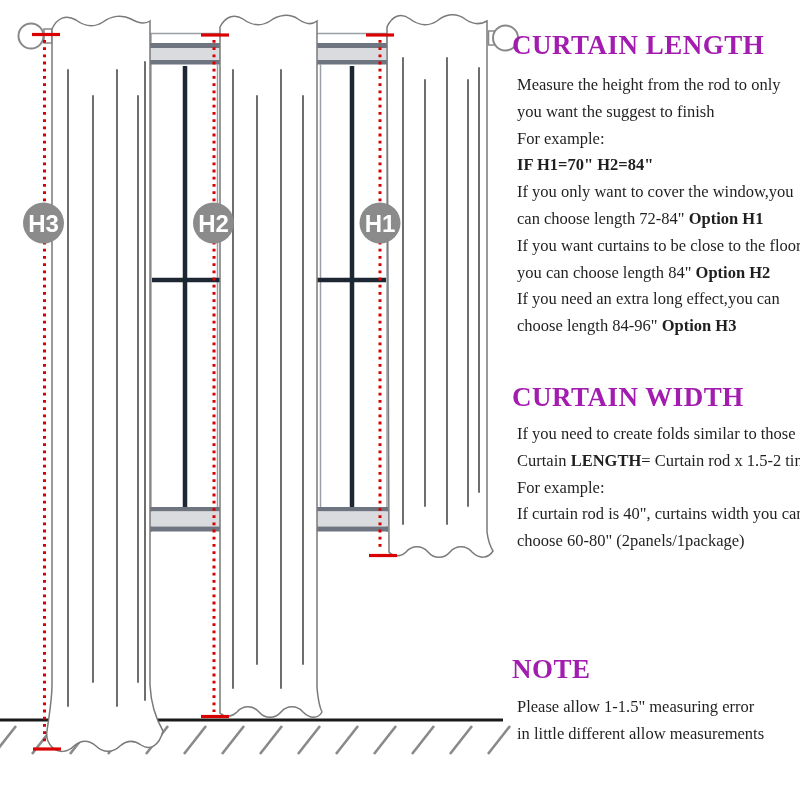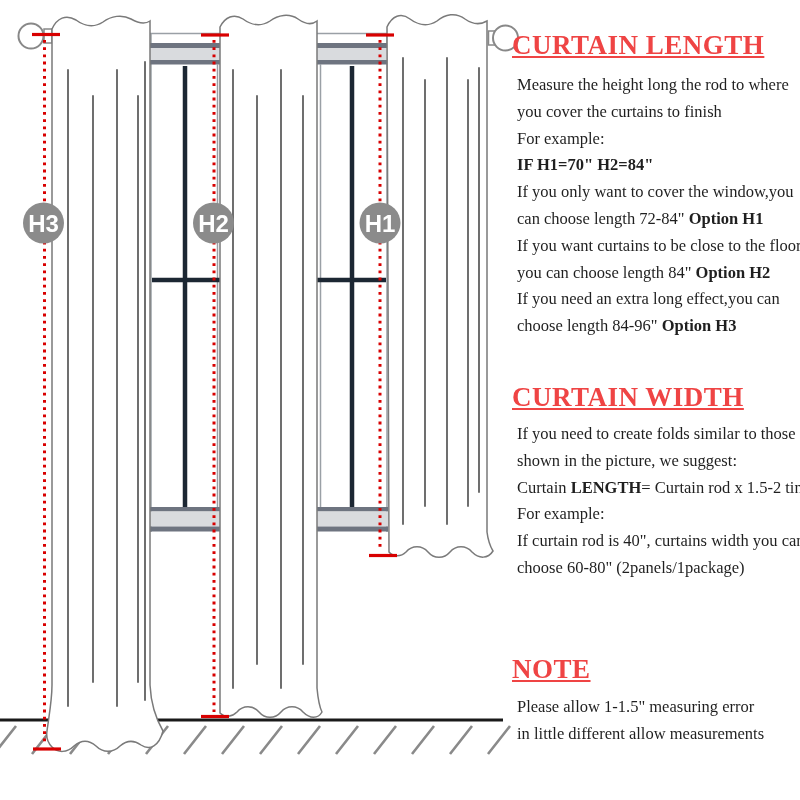--- a/index.html
+++ b/index.html
@@ -22,21 +22,21 @@
   .finial{fill:#ffffff;stroke:#888;stroke-width:2;}
   .bracket{fill:#ffffff;stroke:#888;stroke-width:1.5;}
   .m-dots{stroke:var(--red);stroke-width:3;stroke-dasharray:2.8 4.4;fill:none;}
   .m-tick{stroke:var(--red);stroke-width:3.2;fill:none;}
   .badge-c{fill:var(--badge);}
   .badge-t{fill:var(--badge-text);font-family:"Liberation Sans",sans-serif;
            font-weight:bold;font-size:24px;text-anchor:middle;}
   .info-col{position:absolute;left:512px;top:0;width:285px;}
   .sec{position:absolute;left:0;width:285px;}
   .sec h2{margin:0;font-size:27px;line-height:27px;font-weight:bold;letter-spacing:.5px;
-          font-family:"Liberation Serif",serif;color:#ef4444;text-decoration:underline;}
+          font-family:"Liberation Serif",serif;color:#a21caf;}
   .lines{position:absolute;left:5px;width:280px;font-size:16.5px;}
   .text-line{line-height:26.8px;white-space:nowrap;}
   .text-line .b{font-weight:bold;}
 </style>
 </head>
 <body>
 
 <div class="canvas">
 
   <svg class="diagram" width="520" height="800" viewBox="0 0 520 800">
@@ -141,38 +141,37 @@
       <circle class="badge-c" cx="380" cy="223" r="20.5"></circle>
       <text class="badge-t" x="380" y="231.5">H1</text>
     </g>
   </svg>
 
   <div class="info-col">
     <section class="sec" style="top:32px">
       <h2>CURTAIN LENGTH</h2>
     </section>
     <div class="lines" style="top:72px">
-        <div class="text-line"><span>Measure the height long the rod to where</span></div>
-        <div class="text-line"><span>you cover the curtains to finish</span></div>
+        <div class="text-line"><span>Measure the height from the rod to only</span></div>
+        <div class="text-line"><span>you want the suggest to finish</span></div>
         <div class="text-line"><span>For example:</span></div>
         <div class="text-line"><span class="b">IF H1=70" H2=84"</span></div>
         <div class="text-line"><span>If you only want to cover the window,you</span></div>
         <div class="text-line"><span>can choose length 72-84" </span><span class="b">Option H1</span></div>
         <div class="text-line"><span>If you want curtains to be close to the floor,</span></div>
         <div class="text-line"><span>you can choose length 84" </span><span class="b">Option H2</span></div>
         <div class="text-line"><span>If you need an extra long effect,you can</span></div>
         <div class="text-line"><span>choose length 84-96" </span><span class="b">Option H3</span></div>
       </div>
 
     <section class="sec" style="top:384px">
       <h2>CURTAIN WIDTH</h2>
     </section>
     <div class="lines" style="top:421px">
         <div class="text-line"><span>If you need to create folds similar to those</span></div>
-        <div class="text-line"><span>shown in the picture, we suggest:</span></div>
         <div class="text-line"><span>Curtain </span><span class="b">LENGTH</span><span>= Curtain rod x 1.5-2 times</span></div>
         <div class="text-line"><span>For example:</span></div>
         <div class="text-line"><span>If curtain rod is 40", curtains width you can</span></div>
         <div class="text-line"><span>choose 60-80" (2panels/1package)</span></div>
       </div>
 
     <section class="sec" style="top:656px">
       <h2>NOTE</h2>
     </section>
     <div class="lines" style="top:694px">

